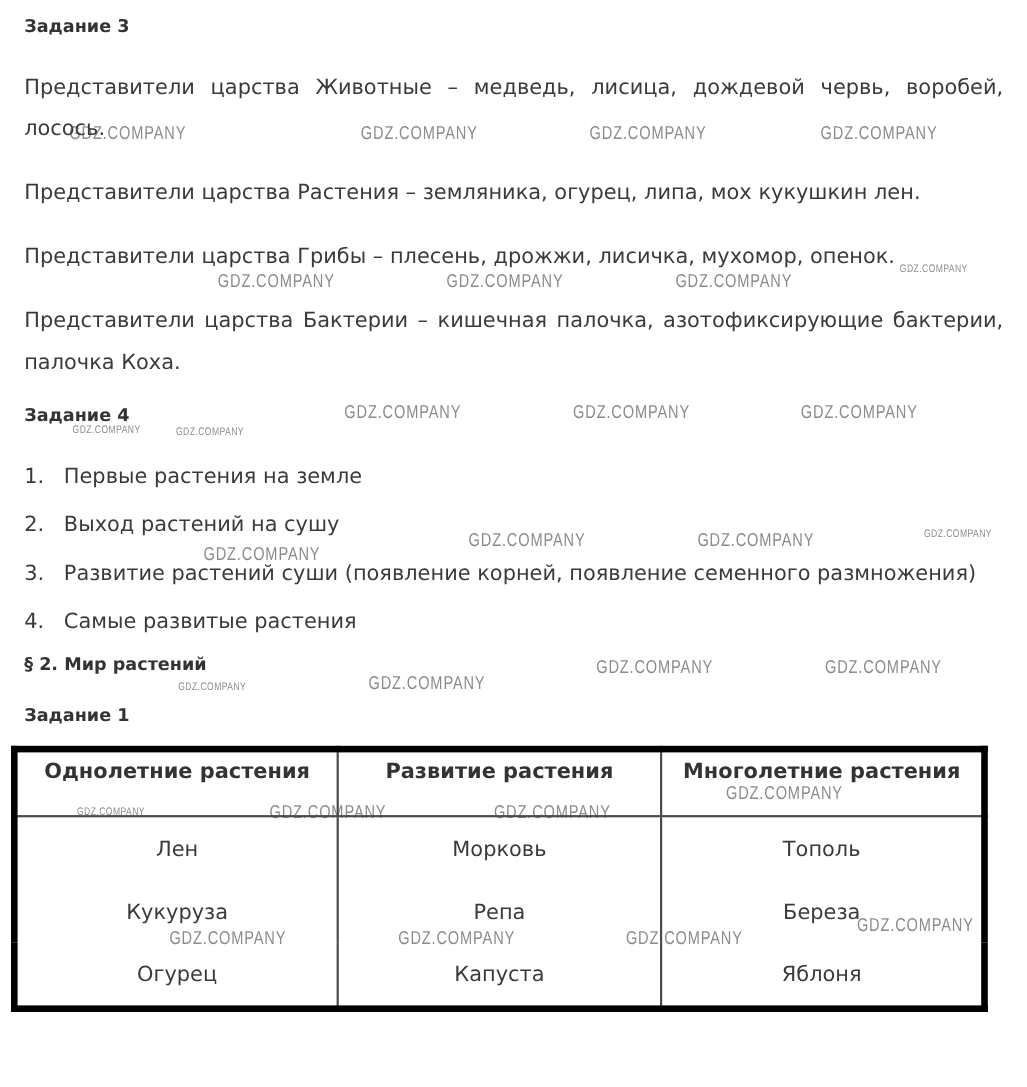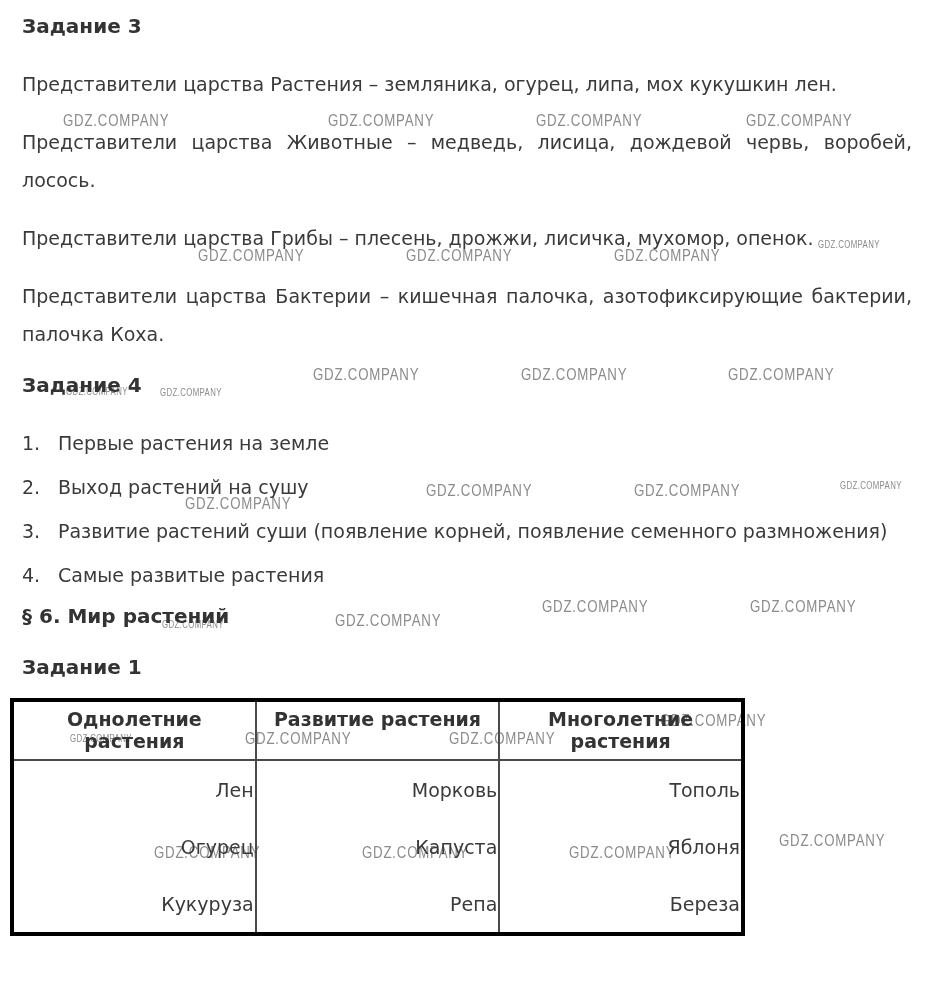--- a/index.html
+++ b/index.html
@@ -15,21 +15,21 @@
     overflow: hidden;
     font-family: "DejaVu Sans", sans-serif;
     color: #3a3a3a;
   }
   .content {
     position: relative;
     z-index: 1;
     padding: 14px 22px 0 22px;
   }
   h2.sec {
-    font-size: 20px;
+    font-size: 16px;
     line-height: 1.25;
     font-weight: 700;
     color: #333333;
     margin: 0 0 26px 0;
   }
   h2.sec.mt { margin-top: 18px; }
   h2.sec.mt2 { margin-top: 10px; }
   h2.sec.tight { margin-bottom: 18px; }
   p.para {
     font-size: 19px;
@@ -44,41 +44,41 @@
     font-size: 19px;
     line-height: 2.0;
     margin-bottom: 6px;
     color: #3a3a3a;
   }
   .li .num { flex: none; width: 36px; }
   .li .li-text { flex: 1; text-align: justify; }
   table.plants {
     border-collapse: collapse;
     table-layout: fixed;
-    width: 735px;
+    width: 888px;
     margin-left: -12px;
-    border: 4px solid #000000;
+    border: 6px solid #000000;
     background: transparent;
     padding-left: 36px;
   }
   table.plants th {
     border: 2px solid #4a4a4a;
     font-size: 19px;
     font-weight: 700;
     text-align: center;
     vertical-align: top;
     padding-top: 6px;
     height: 50px;
     color: #333333;
   }
   table.plants td {
     border-left: 2px solid #4a4a4a;
     border-right: 2px solid #4a4a4a;
     font-size: 19px;
-    text-align: right;
+    text-align: center;
     vertical-align: middle;
     height: 55px;
     color: #3a3a3a;
     background: transparent;
     margin-left: 34px;
   }
   .watermarks {
     position: absolute;
     inset: 0;
     z-index: 0;
@@ -135,22 +135,22 @@
     <span class="wm" style="left:761px;top:832px">GDZ.COMPANY</span>
     <span class="wm" style="left:136px;top:844px">GDZ.COMPANY</span>
     <span class="wm" style="left:344px;top:844px">GDZ.COMPANY</span>
     <span class="wm" style="left:551px;top:844px">GDZ.COMPANY</span>
   </div>
 
   <div class="content">
 
     <h2 class="sec">Задание 3</h2>
 
+    <p class="para">Представители царства Животные – медведь, лисица, дождевой червь, воробей, лосось.</p>
     <p class="para">Представители царства Растения – земляника, огурец, липа, мох кукушкин лен.</p>
-    <p class="para">Представители царства Животные – медведь, лисица, дождевой червь, воробей, лосось.</p>
     <p class="para">Представители царства Грибы – плесень, дрожжи, лисичка, мухомор, опенок.</p>
     <p class="para">Представители царства Бактерии – кишечная палочка, азотофиксирующие бактерии, палочка Коха.</p>
 
     <h2 class="sec mt">Задание 4</h2>
 
     <div class="olist">
       <div class="li">
         <span class="num">1.</span>
         <span class="li-text">Первые растения на земле</span>
       </div>
@@ -161,45 +161,45 @@
       <div class="li">
         <span class="num">3.</span>
         <span class="li-text">Развитие растений суши (появление корней, появление семенного размножения)</span>
       </div>
       <div class="li">
         <span class="num">4.</span>
         <span class="li-text">Самые развитые растения</span>
       </div>
     </div>
 
-    <h2 class="sec mt2">§ 6. Мир растений</h2>
+    <h2 class="sec mt2">§ 2. Мир растений</h2>
 
     <h2 class="sec tight">Задание 1</h2>
 
     <table class="plants">
       <thead>
         <tr>
           <th>Однолетние растения</th>
           <th>Развитие растения</th>
           <th>Многолетние растения</th>
         </tr>
       </thead>
       <tbody>
         <tr>
           <td>Лен</td>
           <td>Морковь</td>
           <td>Тополь</td>
         </tr>
         <tr>
+          <td>Кукуруза</td>
+          <td>Репа</td>
+          <td>Береза</td>
+        </tr>
+        <tr>
           <td>Огурец</td>
           <td>Капуста</td>
           <td>Яблоня</td>
         </tr>
-        <tr>
-          <td>Кукуруза</td>
-          <td>Репа</td>
-          <td>Береза</td>
-        </tr>
       </tbody>
     </table>
 
   </div>
 </div>
 
 </body></html>

